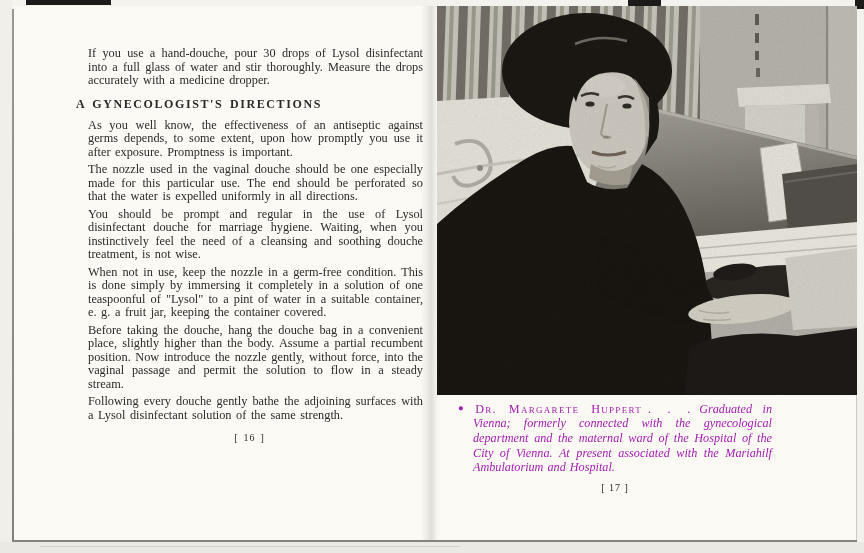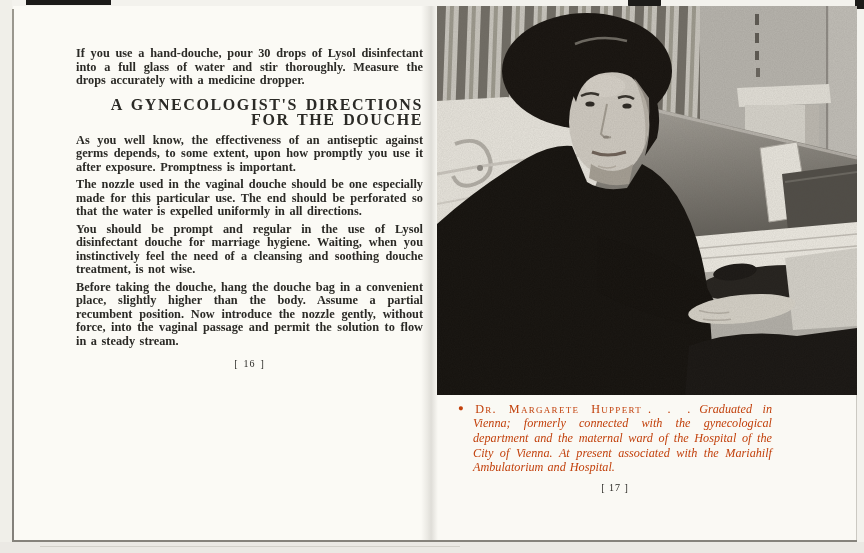--- a/index.html
+++ b/index.html
@@ -23,34 +23,34 @@
     background:linear-gradient(90deg,rgba(60,55,45,0) 0%,rgba(60,55,45,0.10) 45%,rgba(60,55,45,0.14) 60%,rgba(60,55,45,0) 100%);}
   .mark{position:absolute;background:#1c1b19;}
   .mark-1{left:26px;top:0;width:85px;height:5px;}
   .mark-2{left:628px;top:0;width:33px;height:7px;border-radius:0 0 2px 2px;}
   .mark-3{left:855px;top:0;width:9px;height:9px;}
   
   .text-col{
     position:absolute;left:76px;top:47px;width:347px;
     font-size:12.3px;line-height:13.5px;text-align:justify;word-spacing:1.5px;
   }
-  .text-col p{margin:0 0 4px 0;font-weight:bold;}
-  .heading{margin:9px 0 7px 0;text-align:right;font-size:16px;line-height:15px;
+  .text-col p{margin:0 0 4px 12px;}
+  .heading{margin:9px 0 7px 0;text-align:left;font-size:12px;line-height:15px;
     font-weight:bold;letter-spacing:1.6px;word-spacing:2px;}
   .heading span{display:block;}
   .pagenum{margin-top:9px;text-align:center;font-size:10px;letter-spacing:1px;}
   
   .photo{position:absolute;left:437px;top:6px;width:420px;height:389px;
     box-shadow:0 0 0 1px #a4a098 inset;}
   .photo svg{display:block;width:100%;height:100%;}
   
   .caption-col{position:absolute;left:458px;top:401px;width:314px;}
   .caption{
     margin:0;font-size:12.2px;line-height:14.7px;text-align:justify;
-    padding-left:15px;text-indent:-15px;color:#c2410c;word-spacing:1px;
+    padding-left:15px;text-indent:-15px;color:#a21caf;word-spacing:1px;
   }
   .bullet{font-size:9.5px;margin-right:5px;vertical-align:1.5px;font-style:normal;}
   .cap-name{font-variant:small-caps;letter-spacing:1.3px;}
   .cap-ellipsis{margin:0 6px;letter-spacing:3px;}
   .cap-body{font-style:italic;}
   .caption-col .pagenum{margin-top:7px;}
 </style>
 </head>
 <body>
 
@@ -66,26 +66,27 @@
   <div class="edge-bottom2"></div>
   <div class="edge-right"></div>
   <div class="mark mark-1"></div>
   <div class="mark mark-2"></div>
   <div class="mark mark-3"></div>
 
   <div class="text-col">
     <p>If you use a hand-douche, pour 30 drops of Lysol disinfectant into a full glass of water and stir thoroughly.  Measure the drops accurately with a medicine dropper.</p>
     <h2 class="heading">
       <span>A GYNECOLOGIST'S DIRECTIONS</span>
-      <span>FOR THE DOUCHE</span>
     </h2>
     <p>As you well know, the effectiveness of an antiseptic against germs depends, to some extent, upon how promptly you use it after exposure.  Promptness is important.</p>
     <p>The nozzle used in the vaginal douche should be one especially made for this particular use.  The end should be perforated so that the water is expelled uniformly in all directions.</p>
     <p>You should be prompt and regular in the use of Lysol disinfectant douche for marriage hygiene.  Waiting, when you instinctively feel the need of a cleansing and soothing douche treatment, is not wise.</p>
+    <p>When not in use, keep the nozzle in a germ-free condition. This is done simply by immersing it completely in a solution of one teaspoonful of "Lysol" to a pint of water in a suitable container, e. g. a fruit jar, keeping the container covered.</p>
     <p>Before taking the douche, hang the douche bag in a convenient place, slightly higher than the body.  Assume a partial recumbent position.  Now introduce the nozzle gently, without force, into the vaginal passage and permit the solution to flow in a steady stream.</p>
+    <p>Following every douche gently bathe the adjoining surfaces with a Lysol disinfectant solution of the same strength.</p>
     <div class="pagenum">[ 16 ]</div>
   </div>
 
   <div class="photo" aria-label="Black-and-white photograph of Dr. Margarete Huppert, a woman with short dark hair in dark clothing, seated at a desk with books and papers, looking toward the camera">
     <svg viewBox="0 0 420 389" preserveAspectRatio="none">
       <defs>
         <pattern id="stripes" width="22" height="140" patternUnits="userSpaceOnUse" patternTransform="rotate(2)">
           <rect width="22" height="140" fill="#c9c6be"></rect>
           <rect width="9" height="140" fill="#726e66"></rect>
           <rect x="13" width="4" height="140" fill="#9d9a8e"></rect>

